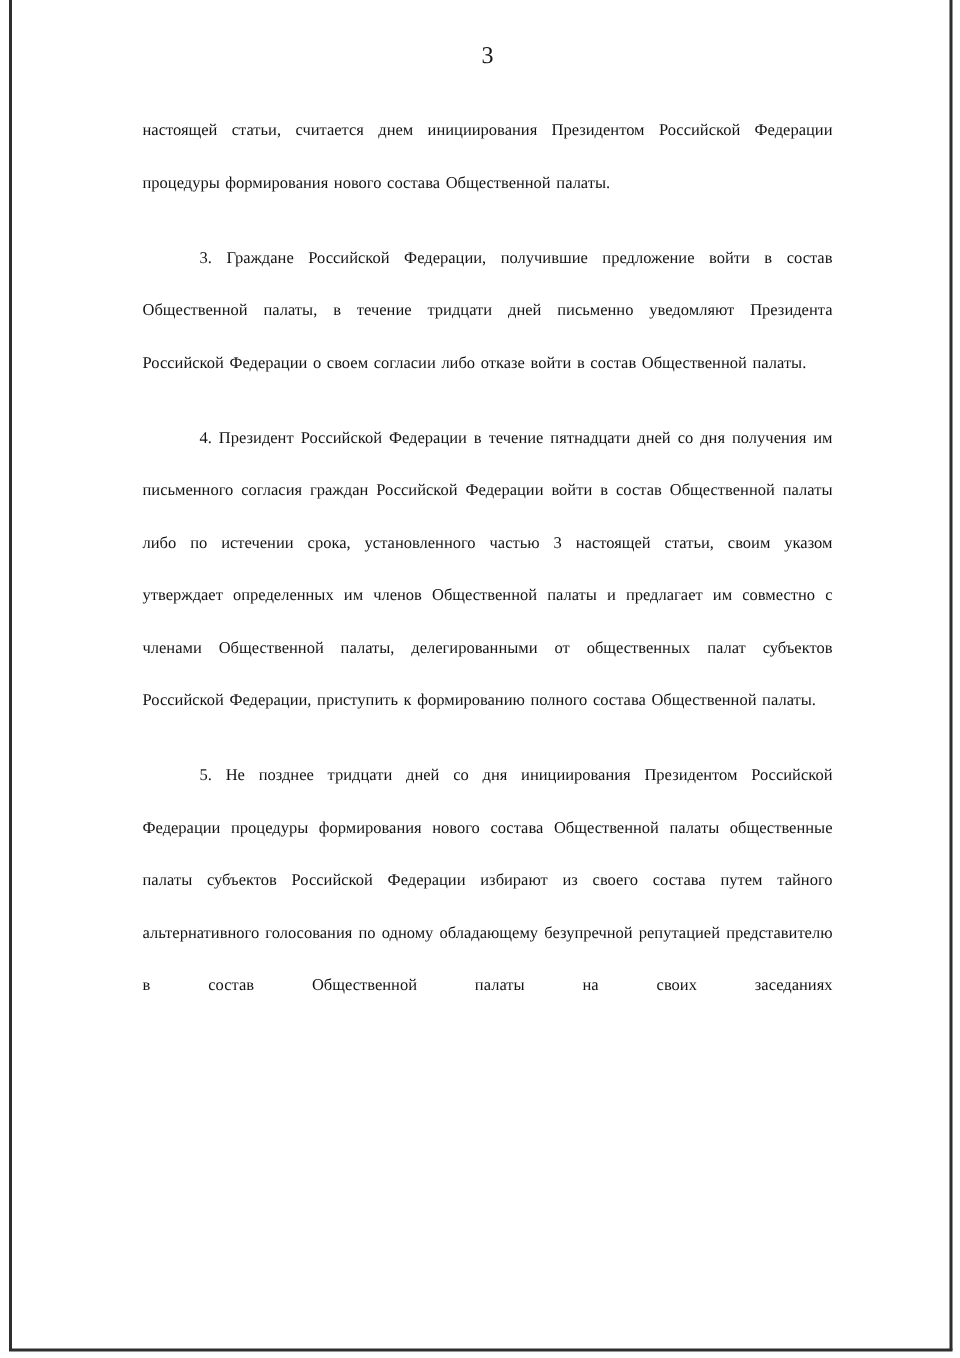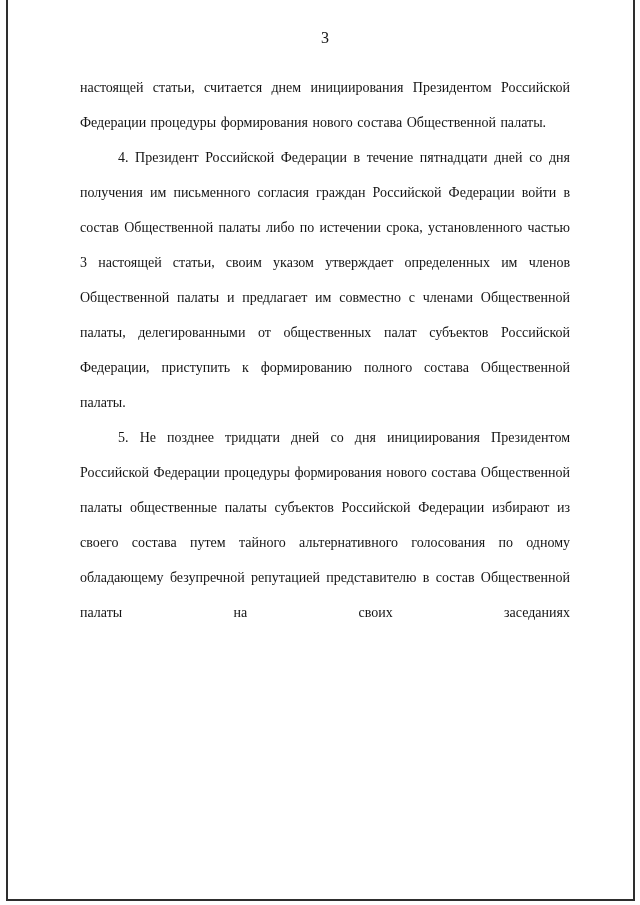--- a/index.html
+++ b/index.html
@@ -29,22 +29,22 @@
     left: 80px;
     right: 70px;
   }
   .page-number {
     text-align: center;
     font-size: 16px;
     line-height: 20px;
     margin-bottom: 22px;
   }
   p.para {
-    margin: 0;
-    font-size: 14px;
+    margin: 15px;
+    font-size: 11px;
     line-height: 35px;
     text-align: justify;
     word-spacing: 1px;
   }
   p.para.indent {
     text-indent: 38px;
   }
   p.para.fill-last {
     text-align-last: justify;
   }
@@ -55,18 +55,19 @@
 <div class="page">
   <div class="scan-edge left"></div>
   <div class="scan-edge right"></div>
   <div class="scan-edge bottom"></div>
 
   <div class="content">
     <div class="page-number">3</div>
 
     <p class="para">настоящей статьи, считается днем инициирования Президентом Российской Федерации процедуры формирования нового состава Общественной палаты.</p>
 
+    <p class="para indent">3. Граждане Российской Федерации, получившие предложение войти в состав Общественной палаты, в течение тридцати дней письменно уведомляют Президента Российской Федерации о своем согласии либо отказе войти в состав Общественной палаты.</p>
 
     <p class="para indent">4. Президент Российской Федерации в течение пятнадцати дней со дня получения им письменного согласия граждан Российской Федерации войти в состав Общественной палаты либо по истечении срока, установленного частью 3 настоящей статьи, своим указом утверждает определенных им членов Общественной палаты и предлагает им совместно с членами Общественной палаты, делегированными от общественных палат субъектов Российской Федерации, приступить к формированию полного состава Общественной палаты.</p>
 
     <p class="para indent fill-last">5. Не позднее тридцати дней со дня инициирования Президентом Российской Федерации процедуры формирования нового состава Общественной палаты общественные палаты субъектов Российской Федерации избирают из своего состава путем тайного альтернативного голосования по одному обладающему безупречной репутацией представителю в состав Общественной палаты на своих заседаниях</p>
   </div>
 </div>
 
 </body></html>

